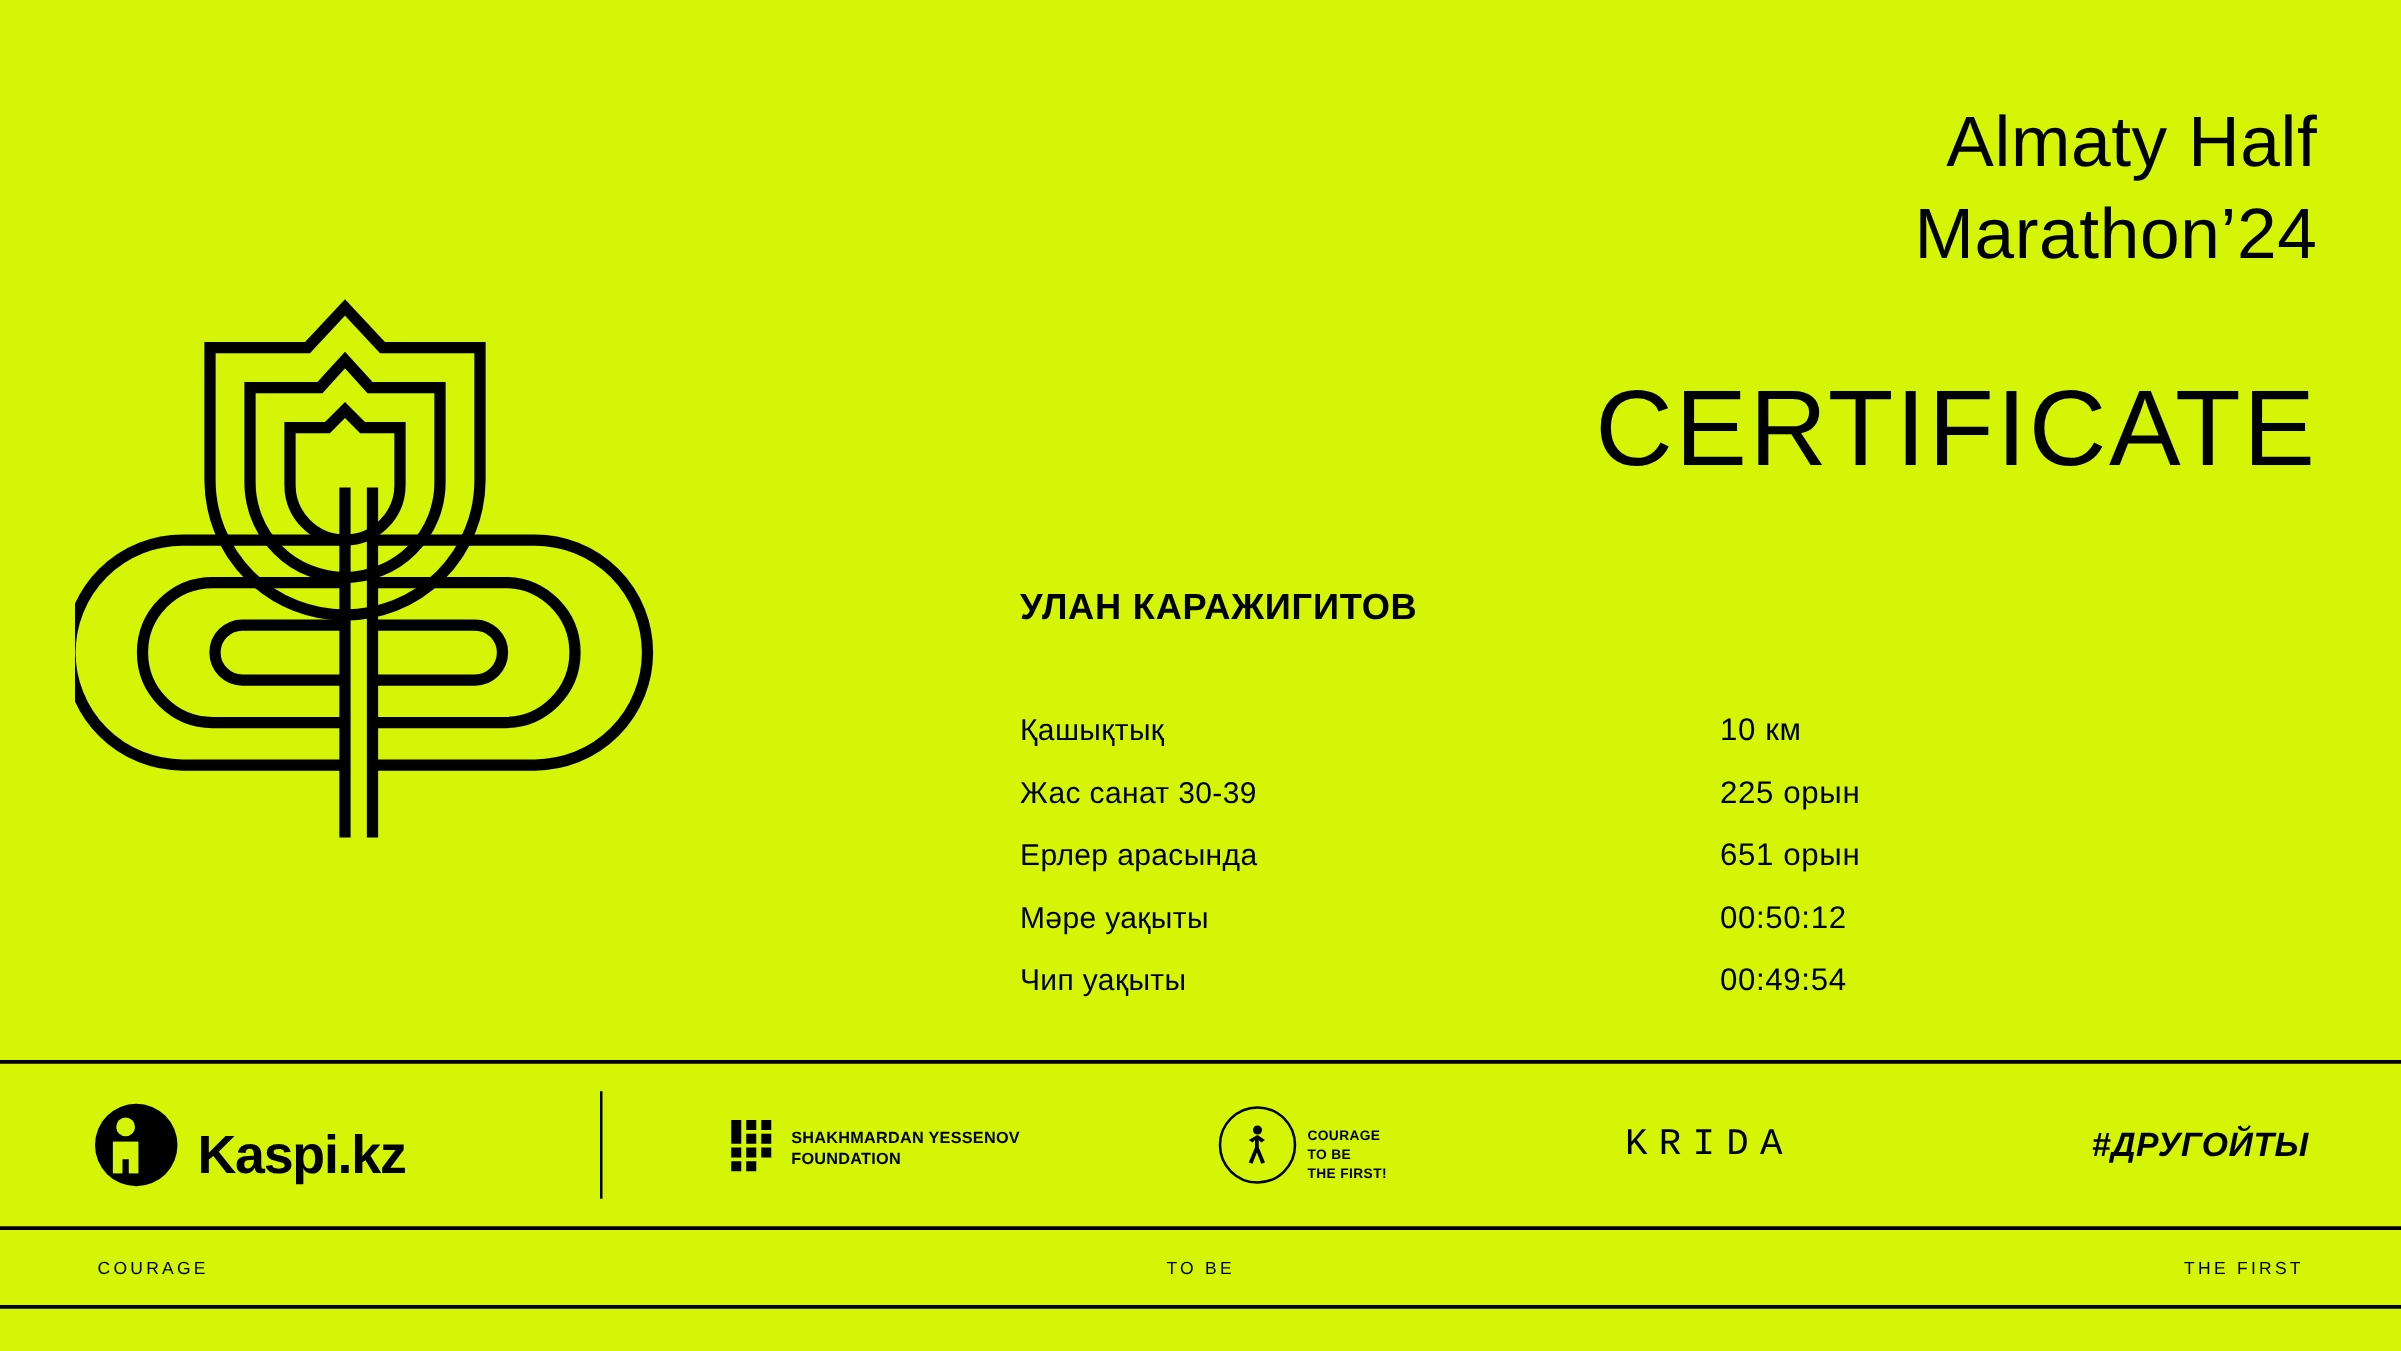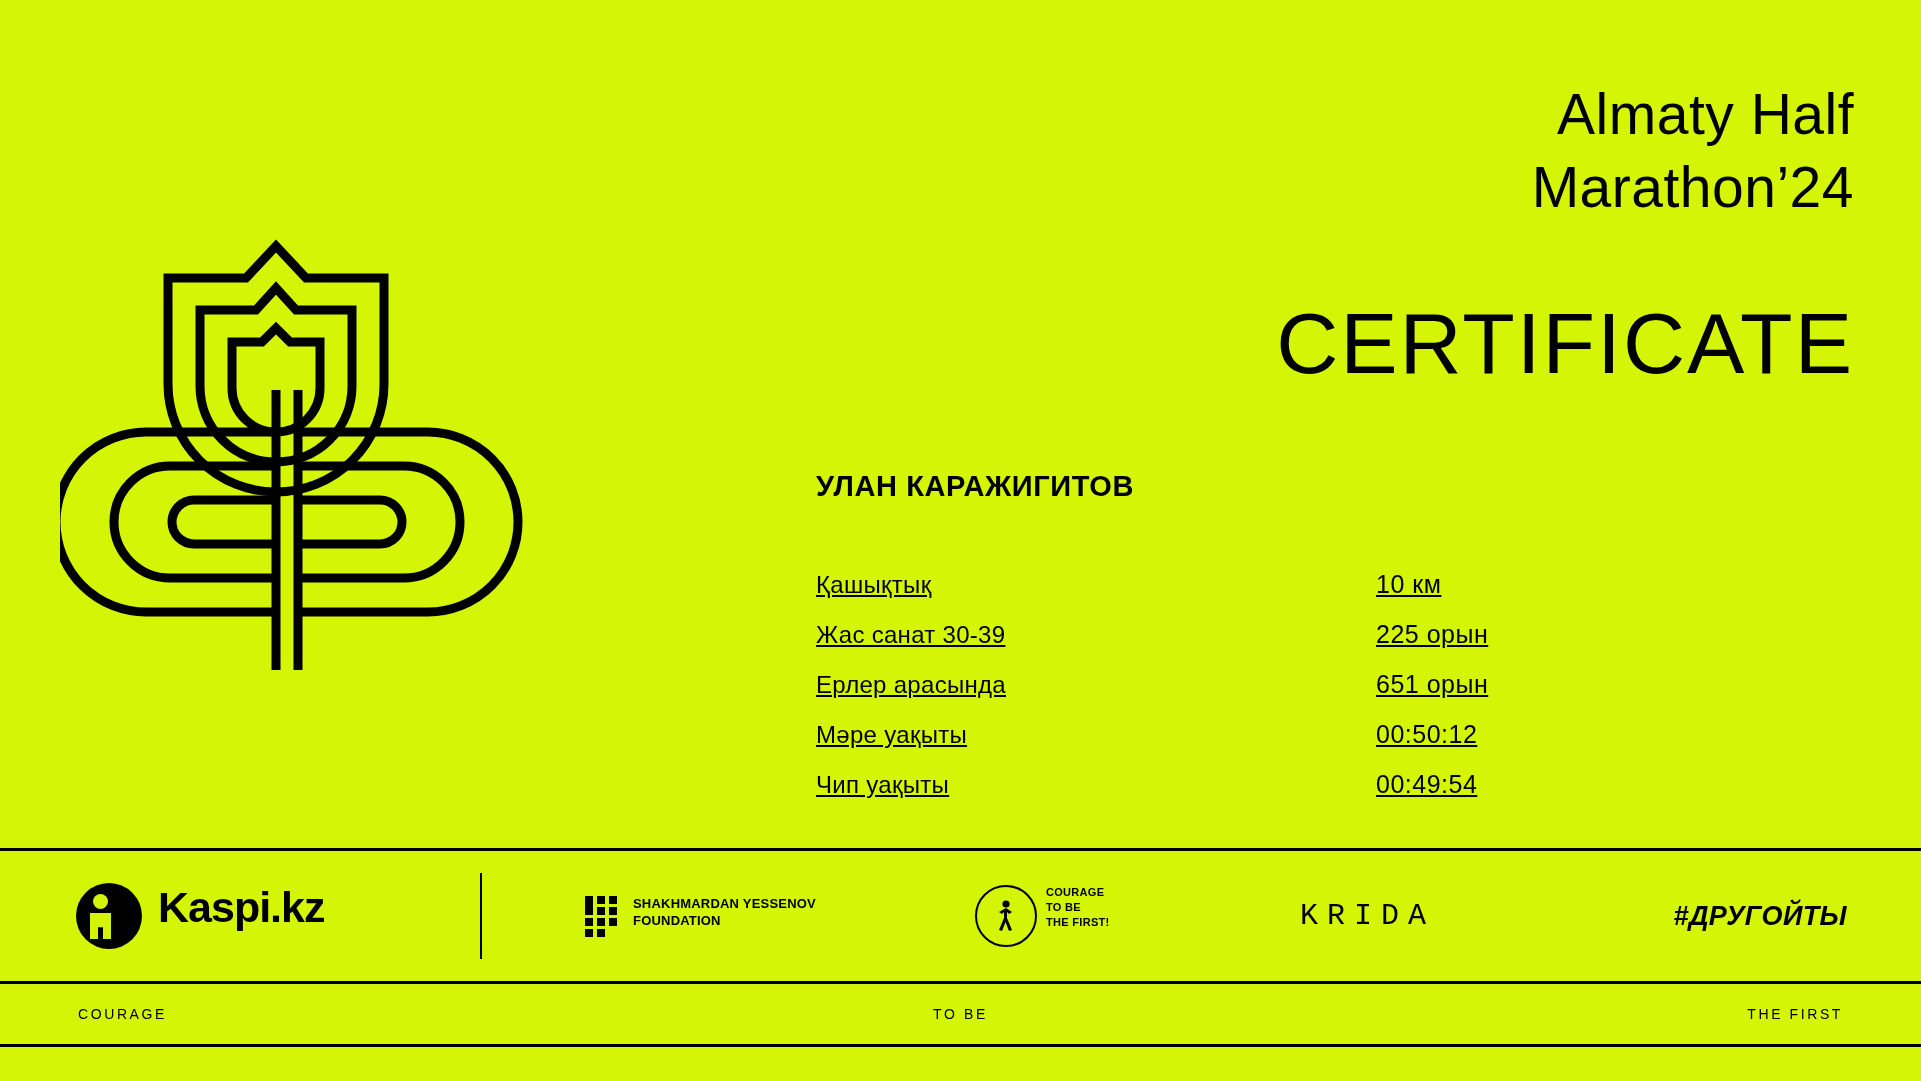--- a/index.html
+++ b/index.html
@@ -80,21 +80,20 @@
   .results {
     position: absolute;
     left: 56px;
     top: 570px;
     width: 1010px;
   }
   .result-row {
     display: flex;
     align-items: baseline;
     height: 50px;
-    text-decoration: underline;
   }
   .result-label {
     width: 560px;
     font-size: 24px;
     letter-spacing: 0.3px;
   }
   .result-value {
     font-size: 25px;
     letter-spacing: 0.5px;
   }
@@ -107,21 +106,21 @@
     flex: 0 0 auto;
   }
   .sponsors {
     flex: 0 0 130px;
     display: flex;
     align-items: center;
     position: relative;
   }
   .sp {
     display: flex;
-    align-items: flex-start;
+    align-items: flex-end;
     position: absolute;
   }
   .kaspi { left: 76px; }
   .kaspi-logo {
     width: 66px; height: 66px;
     border-radius: 50%;
     background: #000;
     position: relative;
     margin-right: 16px;
   }

